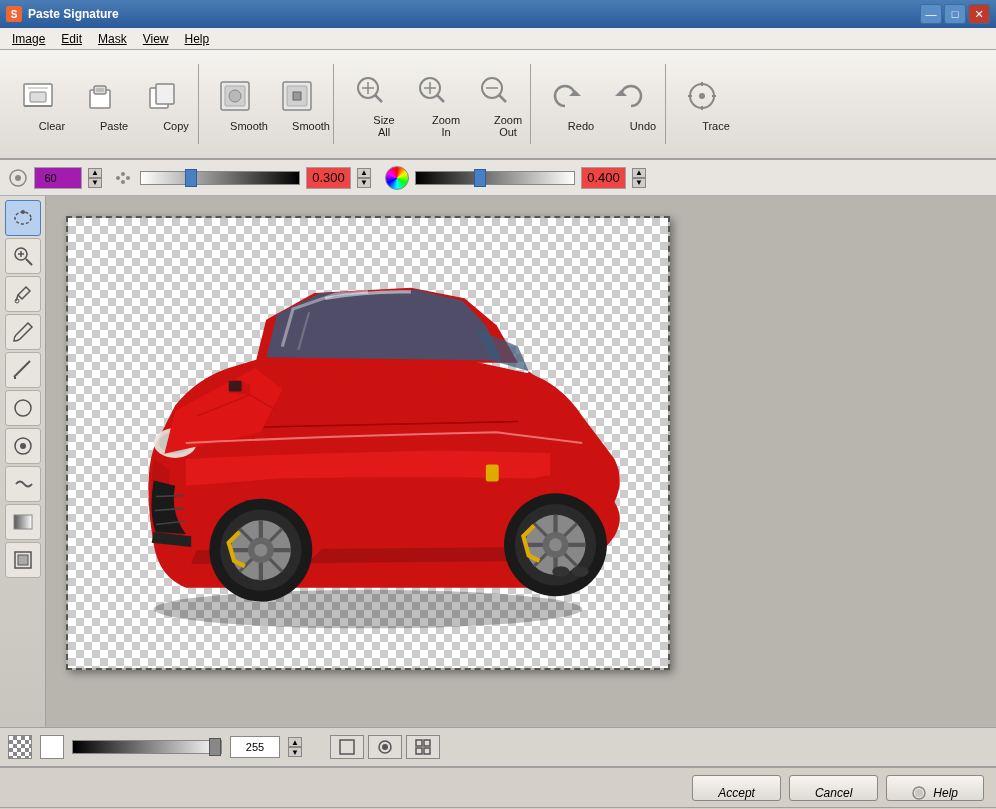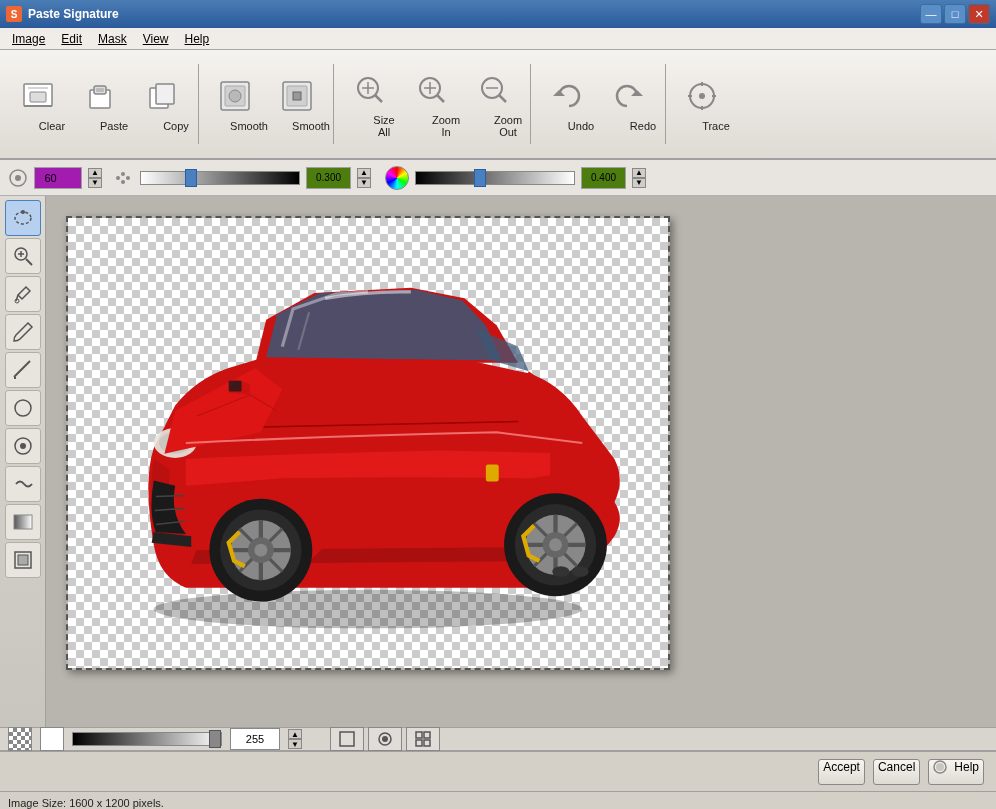--- a/index.html
+++ b/index.html
@@ -172,21 +172,21 @@
       background-color: #fff;
       position: relative;
       overflow: hidden;
     }
 
     
     .car-svg { width: 560px; height: 370px; }
 
     
     .bottom-bar {
-      height: 24px;
+      height: 40px;
       background: #d8d4ce;
       border-top: 1px solid #a0a0a0;
       border-bottom: 1px solid #a0a0a0;
       display: flex;
       align-items: center;
       padding: 0 8px;
       gap: 8px;
     }
     .swatch { width: 24px; height: 24px; border: 1px solid #888; }
     .swatch.checkered {
@@ -255,50 +255,51 @@
       background: #d4d0c8;
       border-top: 1px solid #a0a0a0;
       display: flex;
       align-items: center;
       justify-content: flex-end;
       padding: 0 12px;
       gap: 8px;
     }
     .action-btn {
       height: 26px;
-      padding: 0 4px;
+      padding: 0 25px;
       background: linear-gradient(to bottom, #f8f5f0, #dedad4);
       border: 1px solid #888;
       border-radius: 3px;
       cursor: pointer;
       font-size: 12px;
       color: #000;
       display: flex;
-      align-items: flex-start;
+      align-items: flex-end;
       gap: 4px;
+      font-style: italic;
     }
 
     
     .color-wheel {
       width: 24px;
       height: 24px;
       border-radius: 50%;
       background: conic-gradient(red, yellow, lime, cyan, blue, magenta, red);
       border: 1px solid #888;
       cursor: pointer;
     }
     .spin-value {
       width: 45px;
       height: 22px;
       border: 1px solid #a0a0a0;
-      background: #4d7c0f;
+      background: #ef4444;
       display: flex;
       align-items: center;
       justify-content: center;
-      font-size: 10px;
+      font-size: 13px;
     }
   </style>
 </head>
 <body>
 
 <div class="title-bar">
   <div class="title-bar-icon">S</div>
   <span class="title-bar-title">Paste Signature</span>
   <div class="title-bar-controls">
     <button class="title-btn">—</button>
@@ -410,35 +411,35 @@
         </svg>
     </div>
     <span class="tool-label">Zoom Out</span>
   </div>
 
   <div class="toolbar-separator"></div>
 
   <div class="tool-btn">
     <div class="tool-icon">
       <svg width="36" height="36" viewBox="0 0 36 36">
+          <path d="M26 18 A10 10 0 1 0 16 28" fill="none" stroke="#888" stroke-width="2.5"></path>
+          <polygon points="26,12 32,18 20,18" fill="#888"></polygon>
+        </svg>
+    </div>
+    <span class="tool-label">Redo</span>
+  </div>
+
+  <div class="tool-btn">
+    <div class="tool-icon">
+      <svg width="36" height="36" viewBox="0 0 36 36">
           <path d="M10 18 A10 10 0 1 1 20 28" fill="none" stroke="#888" stroke-width="2.5"></path>
           <polygon points="10,12 4,18 16,18" fill="#888"></polygon>
         </svg>
     </div>
     <span class="tool-label">Undo</span>
-  </div>
-
-  <div class="tool-btn">
-    <div class="tool-icon">
-      <svg width="36" height="36" viewBox="0 0 36 36">
-          <path d="M26 18 A10 10 0 1 0 16 28" fill="none" stroke="#888" stroke-width="2.5"></path>
-          <polygon points="26,12 32,18 20,18" fill="#888"></polygon>
-        </svg>
-    </div>
-    <span class="tool-label">Redo</span>
   </div>
 
   <div class="toolbar-separator"></div>
 
   <div class="tool-btn">
     <div class="tool-icon">
       <svg width="36" height="36" viewBox="0 0 36 36">
           <circle cx="18" cy="18" r="12" fill="none" stroke="#888" stroke-width="2"></circle>
           <circle cx="18" cy="18" r="3" fill="#888"></circle>
           <line x1="18" y1="4" x2="18" y2="8" stroke="#888" stroke-width="2"></line>

